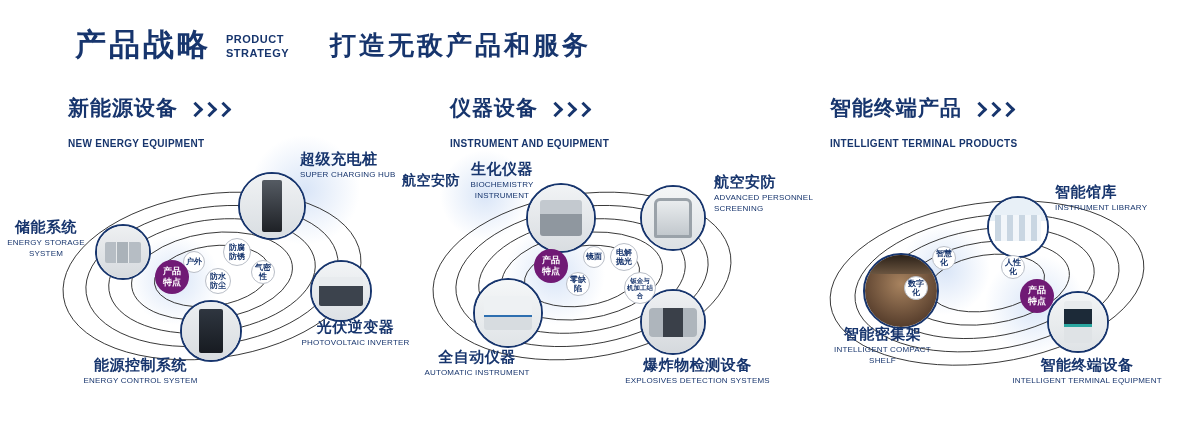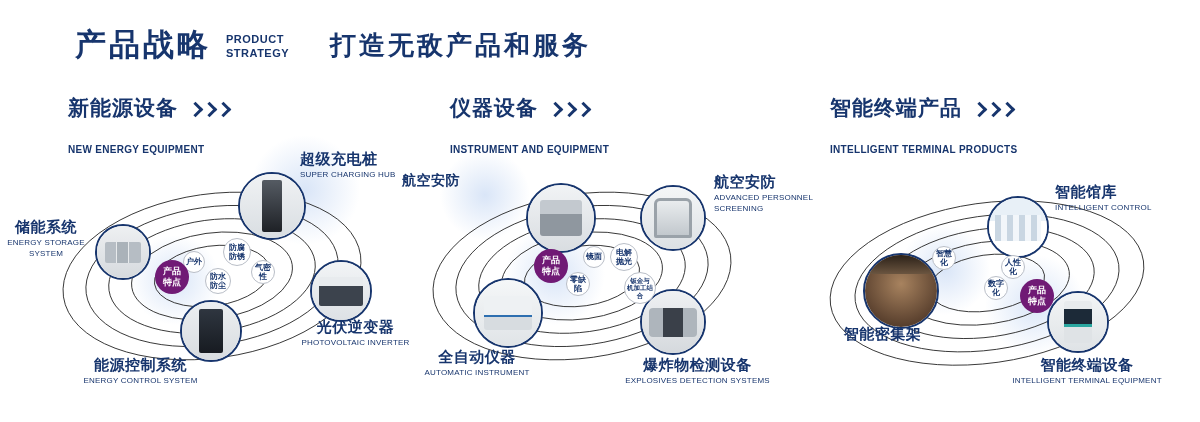--- a/index.html
+++ b/index.html
@@ -10,21 +10,21 @@
   .hdr-title{position:absolute;left:75px;top:24px;font-size:31px;font-weight:800;letter-spacing:3px;}
   .hdr-sub{position:absolute;left:226px;top:33px;font-size:11px;font-weight:700;line-height:1.25;letter-spacing:.5px;}
   .hdr-tagline{position:absolute;left:330px;top:28px;font-size:26px;font-weight:800;letter-spacing:3px;}
 
   
   .sec-head{position:absolute;z-index:5;}
   .sec-head .row{display:flex;align-items:center;}
   .sec-head .cn{font-size:21px;font-weight:800;letter-spacing:1px;}
   .arrows{display:inline-flex;gap:3px;margin-left:12px;margin-top:2px;}
   .chev{display:inline-block;width:8px;height:8px;border-top:3px solid #17356d;border-right:3px solid #17356d;transform:rotate(45deg);}
-  .sec-head .en{margin-top:22px;font-size:10px;font-weight:700;letter-spacing:.3px;}
+  .sec-head .en{margin-top:16px;font-size:10px;font-weight:700;letter-spacing:.3px;}
 
   
   .glow{position:absolute;border-radius:50%;z-index:1;
         background:radial-gradient(closest-side,rgba(130,170,230,.30),rgba(130,170,230,0));}
 
   
   .orbit{position:absolute;overflow:visible;z-index:2;}
 
   
   .node{position:absolute;border-radius:50%;border:2.5px solid #17356d;background:#fff;
@@ -201,20 +201,24 @@
 防锈</div>
   <div class="tag" style="left:251px;top:260px;width:24px;height:24px;">气密性</div>
   <div class="tag" style="left:205px;top:268px;width:26px;height:26px;">防水
 防尘</div>
 
   <div class="extra-cn" style="left:402px;top:172px;">航空安防</div>
 
   <div class="node" style="left:526px;top:183px;width:70px;height:70px;">
     <div class="ph ph-biochem"></div>
   </div>
+  <div class="node-label ta-c" style="left:452px;top:160px;width:100px;">
+    <div class="cn">生化仪器</div>
+    <div class="en">BIOCHEMISTRY INSTRUMENT</div>
+  </div>
 
   <div class="node" style="left:640px;top:185px;width:66px;height:66px;">
     <div class="ph ph-screening"></div>
   </div>
   <div class="node-label" style="left:714px;top:173px;width:115px;">
     <div class="cn">航空安防</div>
     <div class="en">ADVANCED PERSONNEL SCREENING</div>
   </div>
 
   <div class="node" style="left:473px;top:278px;width:70px;height:70px;">
@@ -240,37 +244,38 @@
 抛光</div>
   <div class="tag" style="left:566px;top:272px;width:24px;height:24px;">零缺陷</div>
   <div class="tag tag-sm" style="left:624px;top:272px;width:32px;height:32px;">钣金与
 机加工结合</div>
 
   <div class="node" style="left:987px;top:196px;width:62px;height:62px;">
     <div class="ph ph-library"></div>
   </div>
   <div class="node-label" style="left:1055px;top:183px;width:120px;">
     <div class="cn">智能馆库</div>
-    <div class="en">INTELLIGENT CONTROL</div>
+    <div class="en">INSTRUMENT LIBRARY</div>
   </div>
 
   <div class="node" style="left:863px;top:253px;width:76px;height:76px;">
     <div class="ph ph-shelf"></div>
   </div>
   <div class="node-label ta-c" style="left:820px;top:325px;width:125px;">
     <div class="cn">智能密集架</div>
+    <div class="en">INTELLIGENT COMPACT SHELF</div>
   </div>
 
   <div class="node" style="left:1047px;top:291px;width:62px;height:62px;">
     <div class="ph ph-terminal"></div>
   </div>
   <div class="node-label ta-c" style="left:1012px;top:356px;width:150px;">
     <div class="cn">智能终端设备</div>
     <div class="en">INTELLIGENT TERMINAL EQUIPMENT</div>
   </div>
 
   <div class="badge" style="left:1020px;top:279px;width:34px;height:34px;">产品
 特点</div>
   <div class="tag" style="left:932px;top:246px;width:24px;height:24px;">智慧化</div>
   <div class="tag" style="left:1001px;top:255px;width:24px;height:24px;">人性化</div>
-  <div class="tag" style="left:984px;top:276px;width:24px;height:24px;">数字化</div>
+  <div class="tag" style="left:904px;top:276px;width:24px;height:24px;">数字化</div>
 
 </div>
 
 </body></html>

